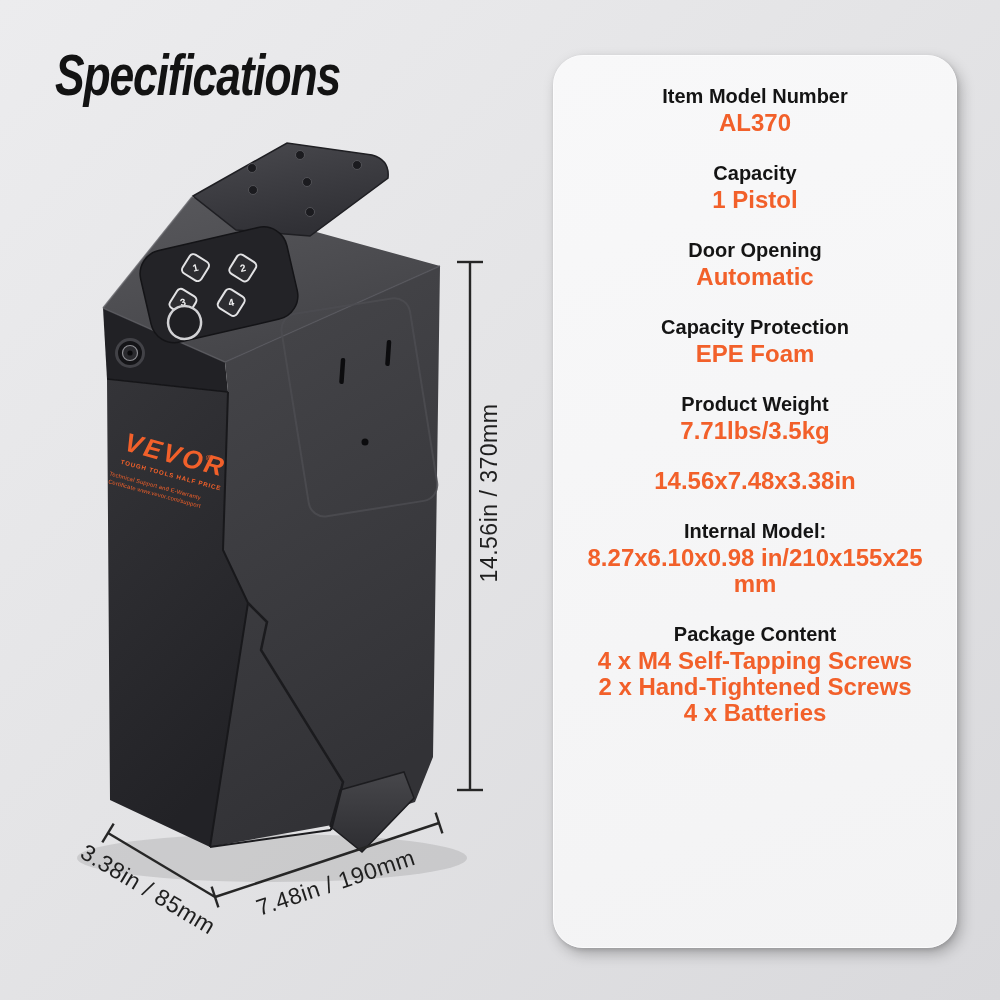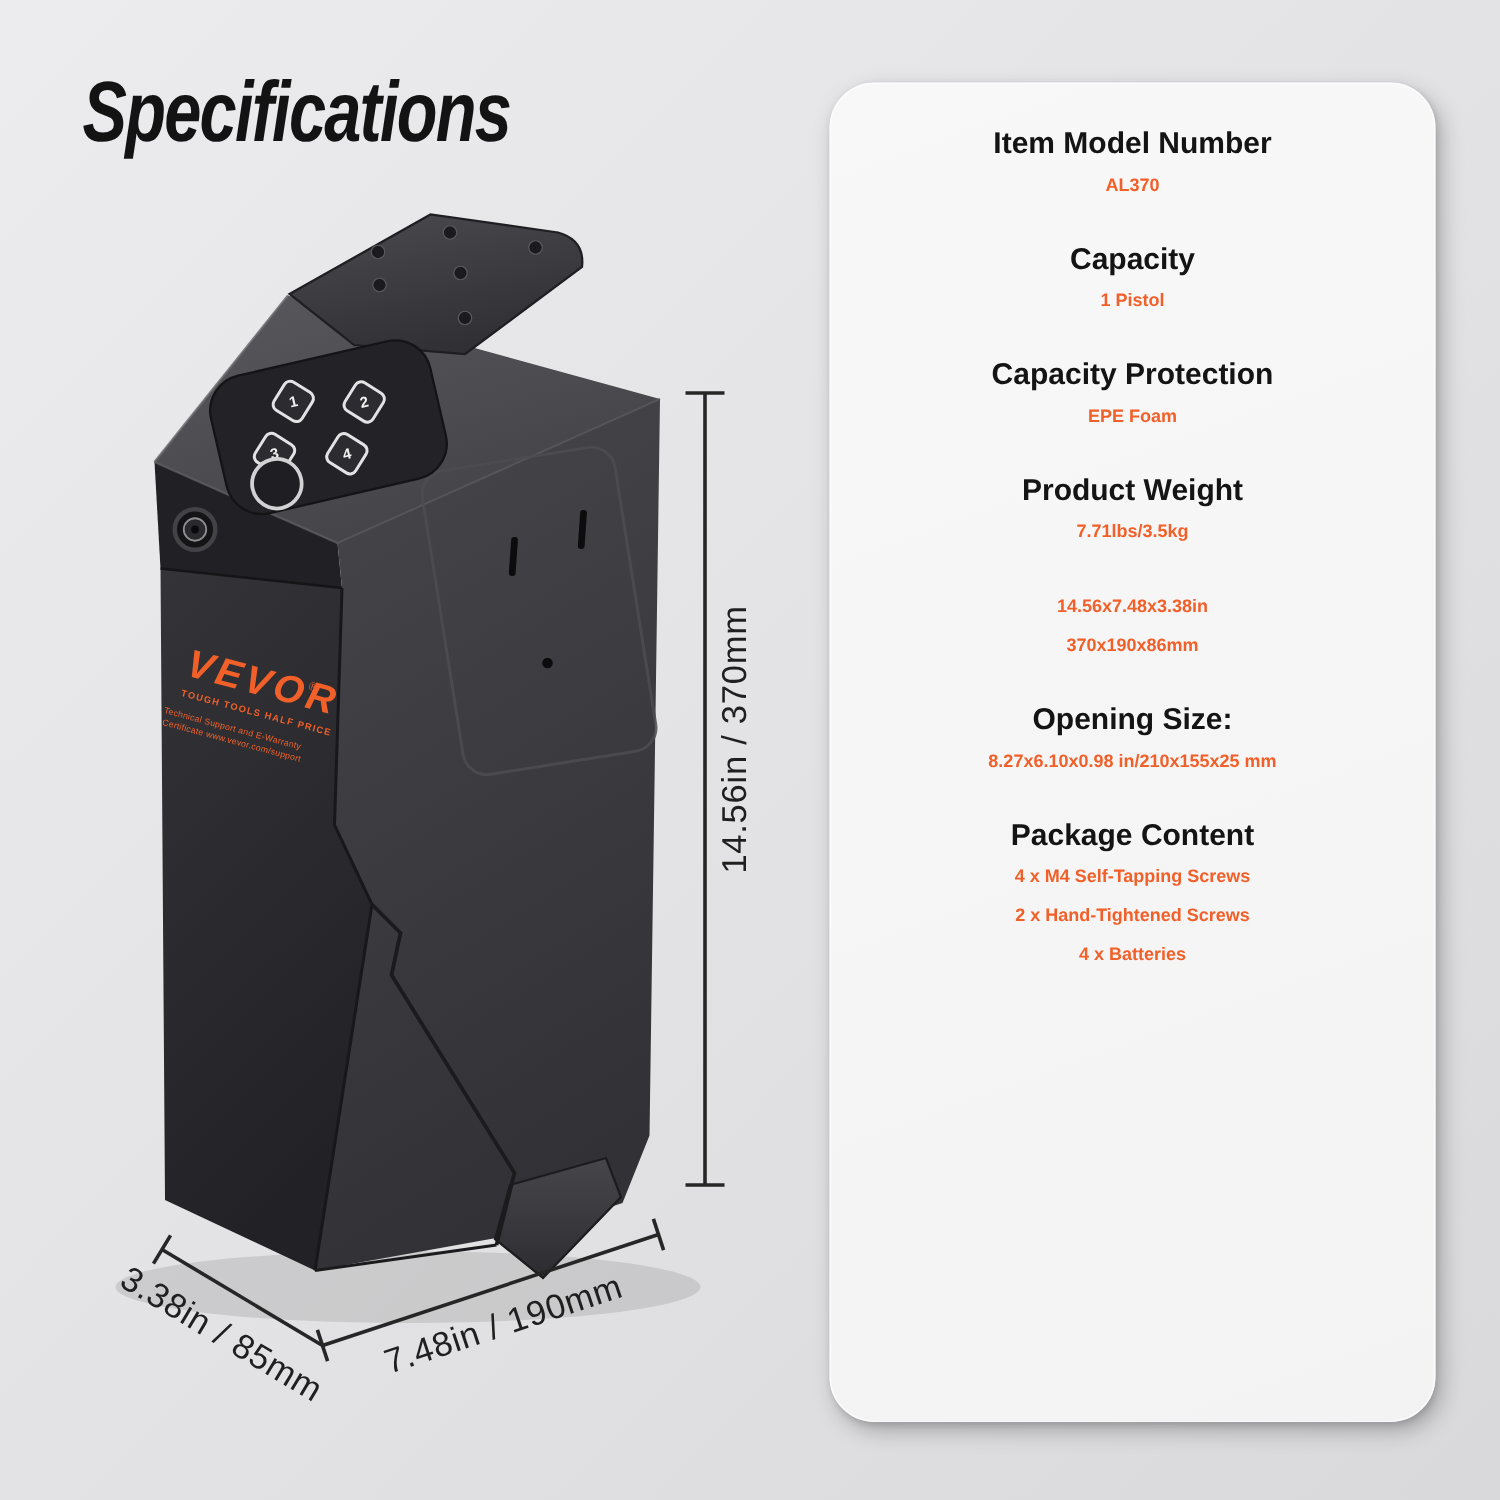--- a/index.html
+++ b/index.html
@@ -19,21 +19,21 @@
   .safe-art{position:absolute;left:20px;top:130px;width:520px;height:830px;}
   .spec-card{
     position:absolute;left:553px;top:55px;width:404px;height:893px;
     background:linear-gradient(160deg,#f8f8f9 0%,#f3f3f4 100%);
     border:1px solid #fcfcfd;border-radius:30px;
     box-shadow:4px 6px 14px rgba(0,0,0,0.25), 1px 2px 4px rgba(0,0,0,0.12);
     box-sizing:border-box;padding:27px 10px 12px 10px;text-align:center;
   }
   .spec-group{margin-bottom:24px;}
   .spec-label{font-size:20px;line-height:27px;font-weight:bold;color:#141414;}
-  .spec-value{font-size:12px;line-height:26px;font-weight:bold;color:#F2602A;}
+  .spec-value{font-size:24px;line-height:26px;font-weight:bold;color:#F2602A;}
   svg text{font-family:"Liberation Sans", sans-serif;}
   .dim-text{font-size:23px;fill:#1f1f1f;letter-spacing:0.5px;}
 </style>
 </head>
 <body>
 
 <div class="stage">
 
   <h1 class="page-title">Specifications</h1>
 
@@ -156,33 +156,36 @@
   <section class="spec-card">
     <div class="spec-group">
       <div class="spec-label">Item Model Number</div>
       <div class="spec-value">AL370</div>
     </div>
     <div class="spec-group">
       <div class="spec-label">Capacity</div>
       <div class="spec-value">1 Pistol</div>
     </div>
     <div class="spec-group">
+      <div class="spec-label">Door Opening</div>
+      <div class="spec-value">Automatic</div>
+    </div>
+    <div class="spec-group">
       <div class="spec-label">Capacity Protection</div>
       <div class="spec-value">EPE Foam</div>
     </div>
     <div class="spec-group">
       <div class="spec-label">Product Weight</div>
       <div class="spec-value">7.71lbs/3.5kg</div>
     </div>
     <div class="spec-group">
       <div class="spec-value">14.56x7.48x3.38in</div>
-      <div class="spec-value">370x190x86mm</div>
     </div>
     <div class="spec-group">
-      <div class="spec-label">Opening Size:</div>
+      <div class="spec-label">Internal Model:</div>
       <div class="spec-value">8.27x6.10x0.98 in/210x155x25 mm</div>
     </div>
     <div class="spec-group">
       <div class="spec-label">Package Content</div>
       <div class="spec-value">4 x M4 Self-Tapping Screws</div>
       <div class="spec-value">2 x Hand-Tightened Screws</div>
       <div class="spec-value">4 x Batteries</div>
     </div>
   </section>
 

